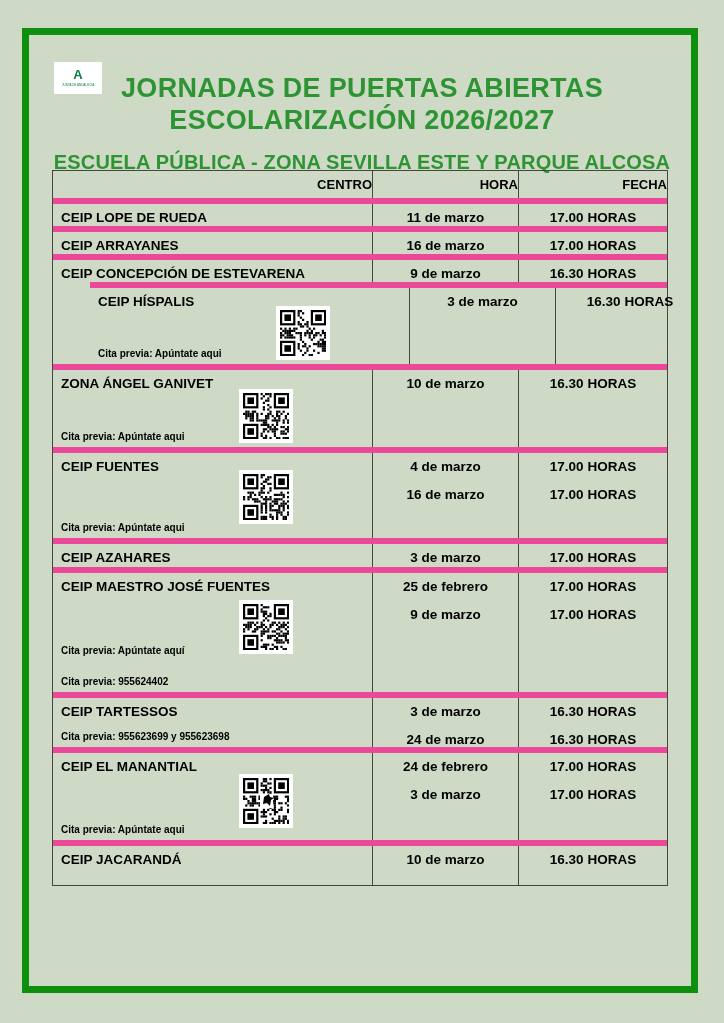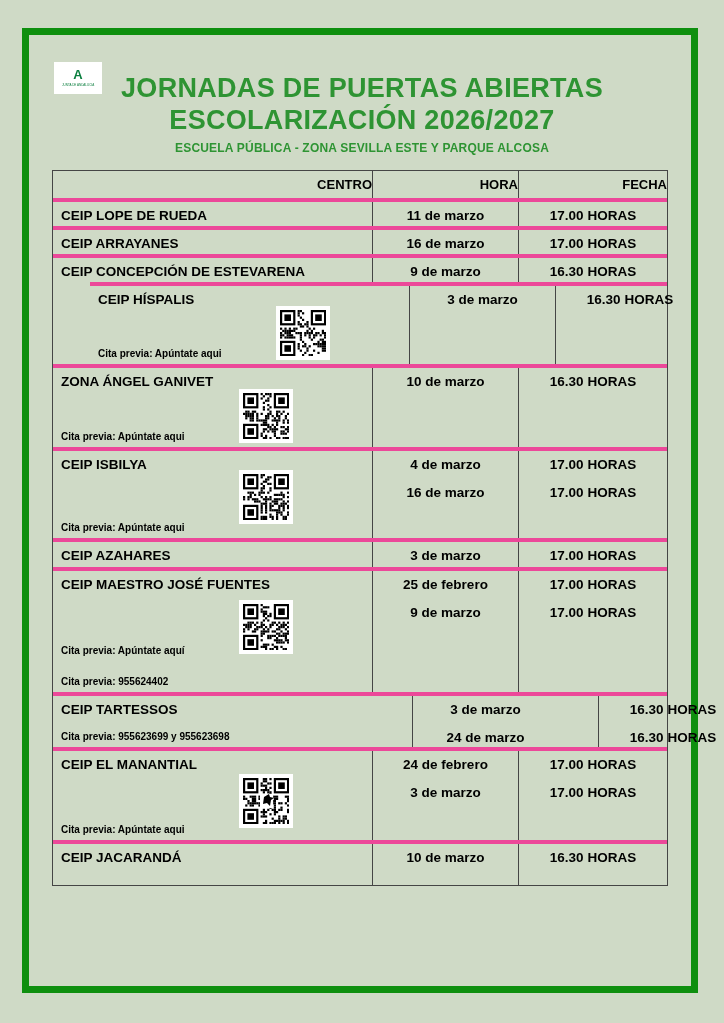--- a/index.html
+++ b/index.html
@@ -8,25 +8,25 @@
         font-family:"Liberation Sans",sans-serif;overflow:hidden}
   .frame{position:absolute;left:22px;top:28px;width:676px;height:965px;
          border:7px solid #0e8f0e}
   
   .logo{position:absolute;left:54px;top:62px;width:48px;height:32px;background:#fff;
         display:flex;flex-direction:column;align-items:center;justify-content:center;gap:1px}
   .logo-a{color:#0b7f3f;font-weight:bold;font-size:13px;line-height:12px}
   .logo-caption{color:#0b7f3f;font-size:6px;line-height:6px;transform:scale(.5);white-space:nowrap}
   .title-block{position:absolute;left:40px;top:72px;width:644px;text-align:center;color:#2e9433}
   .title-line{font-size:27px;font-weight:bold;line-height:32px;letter-spacing:.3px}
-  .subtitle{font-size:12px;font-weight:bold;line-height:20px;margin-top:2px;letter-spacing:.2px}
+  .subtitle{font-size:20px;font-weight:bold;line-height:20px;margin-top:16px;letter-spacing:.2px}
   
   .table{position:absolute;left:52px;top:170px;width:616px;border:1px solid #454545;background:transparent}
   .trow{display:grid;grid-template-columns:319px 146px 149px}
-  .trow + .trow{border-top:4px solid #ec4899}
+  .trow + .trow{border-top:6px solid #ec4899}
   .cell{position:relative;overflow:hidden}
   .cell + .cell{border-left:1px solid #454545}
   .th{font-size:13px;font-weight:bold;text-align:right;line-height:27px;color:#000}
   .line{font-size:13.5px;font-weight:bold;height:28px;line-height:28px;text-align:center;color:#000}
   .name-line{text-align:left;padding-left:8px;white-space:nowrap}
   .notes{position:absolute;left:8px;bottom:3px;display:flex;flex-direction:column;gap:16px}
   .note{font-size:10px;font-weight:bold;line-height:15px;color:#000;white-space:nowrap}
   .qr{position:absolute;left:186px;background:#fff;padding:4px;line-height:0}
 </style>
 </head>
@@ -354,21 +354,21 @@
         </div>
         <div class="cell">
           <div class="line">10 de marzo</div>
         </div>
         <div class="cell">
           <div class="line">16.30 HORAS</div>
         </div>
       </div>
       <div class="trow" style="height: 91px;">
         <div class="cell">
-          <div class="line name-line">CEIP ISBILYA</div>
+          <div class="line name-line">CEIP FUENTES</div>
           <div class="qr" style="bottom: 14px;"><svg width="46.2" height="46.2" viewBox="0 0 46.2 46.2" xmlns="http://www.w3.org/2000/svg">
               <rect x="17.6" y="0" width="2.2" height="2.2" fill="#000"></rect>
               <rect x="19.8" y="0" width="2.2" height="2.2" fill="#000"></rect>
               <rect x="17.6" y="2.2" width="2.2" height="2.2" fill="#000"></rect>
               <rect x="24.200000000000003" y="2.2" width="2.2" height="2.2" fill="#000"></rect>
               <rect x="26.400000000000002" y="2.2" width="2.2" height="2.2" fill="#000"></rect>
               <rect x="22" y="4.4" width="2.2" height="2.2" fill="#000"></rect>
               <rect x="24.200000000000003" y="4.4" width="2.2" height="2.2" fill="#000"></rect>
               <rect x="19.8" y="6.6000000000000005" width="2.2" height="2.2" fill="#000"></rect>
               <rect x="22" y="6.6000000000000005" width="2.2" height="2.2" fill="#000"></rect>
@@ -659,21 +659,21 @@
         </div>
         <div class="cell">
           <div class="line">25 de febrero</div>
           <div class="line">9 de marzo</div>
         </div>
         <div class="cell">
           <div class="line">17.00 HORAS</div>
           <div class="line">17.00 HORAS</div>
         </div>
       </div>
-      <div class="trow" style="height: 55px; gap: 40px;">
+      <div class="trow" style="height: 55px;">
         <div class="cell">
           <div class="line name-line">CEIP TARTESSOS</div>
           <div class="notes">
             <div class="note">Cita previa: 955623699 y 955623698</div>
           </div>
         </div>
         <div class="cell">
           <div class="line">3 de marzo</div>
           <div class="line">24 de marzo</div>
         </div>

